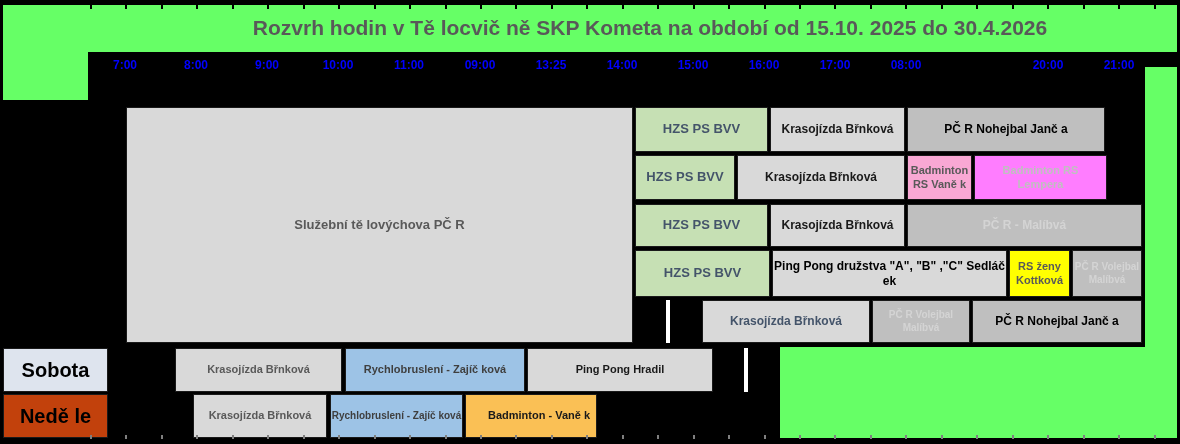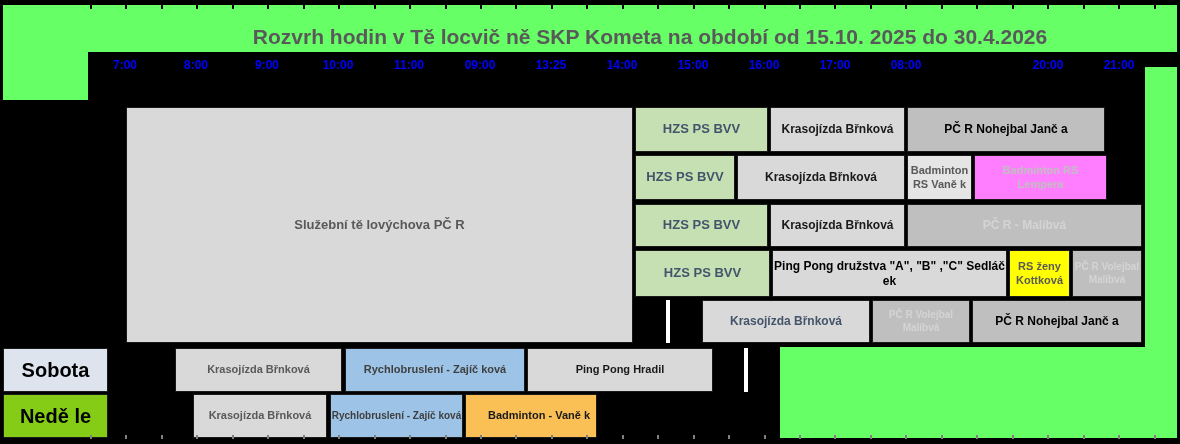--- a/index.html
+++ b/index.html
@@ -11,21 +11,21 @@
   .abs{position:absolute;box-sizing:border-box;}
   .black{background:#000;}
   .cell{
     position:absolute;box-sizing:border-box;
     display:flex;align-items:center;justify-content:center;
     text-align:center;font-weight:bold;white-space:pre-line;
     line-height:1.25;border:1px solid #1a1a1a;
   }
   .title{
     position:absolute;text-align:center;font-weight:bold;
-    color:#595959;font-size:21px;line-height:40px;margin-top:9px;
+    color:#595959;font-size:21px;line-height:40px;
   }
   .tlabel{
     position:absolute;width:56px;text-align:center;
     color:#0000FF;font-weight:bold;font-size:12px;line-height:18px;
   }
   .wline{position:absolute;background:#fff;}
 </style>
 </head>
 <body>
 
@@ -57,21 +57,21 @@
   <div class="tlabel" style="left:1091px;top:56px;">21:00</div>
 
   <div class="cell" style="left:126px;top:107px;width:507px;height:236px;background:#D9D9D9;color:#595959;font-size:13px;">Služební tě lovýchova PČ R</div>
 
   <div class="cell" style="left:635px;top:107px;width:133px;height:45px;background:#C6E0B4;color:#44546A;font-size:13px;">HZS PS BVV</div>
   <div class="cell" style="left:770px;top:107px;width:135px;height:45px;background:#D9D9D9;color:#1a1a1a;font-size:12px;">Krasojízda Břnková</div>
   <div class="cell" style="left:907px;top:107px;width:198px;height:45px;background:#BFBFBF;color:#000;font-size:12px;">PČ R Nohejbal Janč a</div>
 
   <div class="cell" style="left:635px;top:155px;width:100px;height:45px;background:#C6E0B4;color:#44546A;font-size:13px;">HZS PS BVV</div>
   <div class="cell" style="left:737px;top:155px;width:168px;height:45px;background:#D9D9D9;color:#1a1a1a;font-size:12px;">Krasojízda Břnková</div>
-  <div class="cell" style="left:907px;top:155px;width:65px;height:45px;background:#e5e5e5;color:#595959;font-size:11px;">Badminton
+  <div class="cell" style="left:907px;top:155px;width:65px;height:45px;background:#f9a8d4;color:#595959;font-size:11px;">Badminton
 RS Vaně k</div>
   <div class="cell" style="left:974px;top:155px;width:133px;height:45px;background:#FF7DFF;color:#BFBFBF;font-size:11px;">Badminton RS
 Lempera</div>
 
   <div class="cell" style="left:635px;top:204px;width:133px;height:43px;background:#C6E0B4;color:#44546A;font-size:13px;">HZS PS BVV</div>
   <div class="cell" style="left:770px;top:204px;width:135px;height:43px;background:#D9D9D9;color:#1a1a1a;font-size:12px;">Krasojízda Břnková</div>
   <div class="cell" style="left:907px;top:204px;width:235px;height:43px;background:#BFBFBF;color:#D4D4D4;font-size:12px;">PČ R - Malíbvá</div>
 
   <div class="cell" style="left:635px;top:250px;width:135px;height:47px;background:#C6E0B4;color:#44546A;font-size:13px;">HZS PS BVV</div>
   <div class="cell" style="left:772px;top:250px;width:235px;height:47px;background:#D9D9D9;color:#000;font-size:12px;">Ping Pong družstva "A", "B" ,"C" Sedláč ek</div>
@@ -84,21 +84,21 @@
   <div class="cell" style="left:702px;top:300px;width:168px;height:43px;background:#D9D9D9;color:#44546A;font-size:12px;">Krasojízda Břnková</div>
   <div class="cell" style="left:872px;top:300px;width:98px;height:43px;background:#BFBFBF;color:#D4D4D4;font-size:10px;">PČ R Volejbal Malíbvá</div>
   <div class="cell" style="left:972px;top:300px;width:170px;height:43px;background:#BFBFBF;color:#000;font-size:12px;">PČ R Nohejbal Janč a</div>
 
   <div class="cell" style="left:3px;top:348px;width:105px;height:44px;background:#DEE4EE;color:#000;font-size:20px;">Sobota</div>
   <div class="cell" style="left:175px;top:348px;width:167px;height:44px;background:#D9D9D9;color:#595959;font-size:11px;">Krasojízda Břnková</div>
   <div class="cell" style="left:345px;top:348px;width:180px;height:44px;background:#9DC3E6;color:#3F3F3F;font-size:11px;">Rychlobruslení - Zajíč ková</div>
   <div class="cell" style="left:527px;top:348px;width:186px;height:44px;background:#D9D9D9;color:#1a1a1a;font-size:11px;">Ping Pong Hradil</div>
   <div class="wline" style="left:744px;top:348px;width:4px;height:44px;"></div>
 
-  <div class="cell" style="left:3px;top:394px;width:105px;height:44px;background:#84cc16;color:#000;font-size:20px;">Nedě le</div>
+  <div class="cell" style="left:3px;top:394px;width:105px;height:44px;background:#c2410c;color:#000;font-size:20px;">Nedě le</div>
   <div class="cell" style="left:193px;top:394px;width:134px;height:44px;background:#D9D9D9;color:#595959;font-size:11px;">Krasojízda Břnková</div>
   <div class="cell" style="left:330px;top:394px;width:133px;height:44px;background:#9DC3E6;color:#3F3F3F;font-size:10px;">Rychlobruslení - Zajíč ková</div>
   <div class="cell" style="left:465px;top:394px;width:132px;height:44px;background:#FAC055;color:#1a1a1a;font-size:11px;padding-left:16px;">Badminton - Vaně k</div>
 
   <div class="abs black" style="left:0;top:0;width:1180px;height:5px;"></div>
   <div class="abs black" style="left:0;top:438px;width:1180px;height:6px;"></div>
   <div class="abs black" style="left:0;top:0;width:3px;height:444px;"></div>
   <div class="abs black" style="left:1177px;top:0;width:3px;height:444px;"></div>
   <div id="top-ticks">
       <div class="abs" style="left: 90px; top: 5px; width: 2px; height: 4px; background: rgb(0, 0, 0);"></div>

